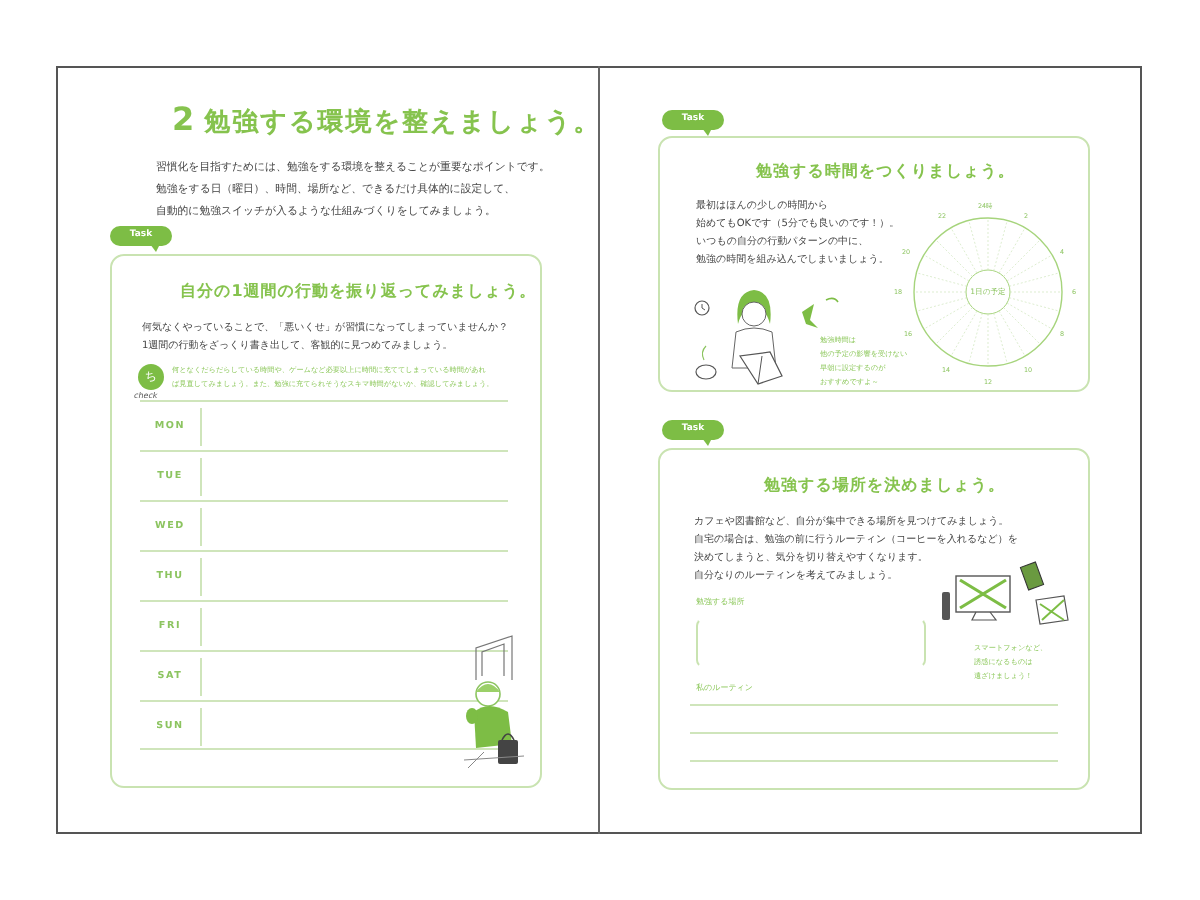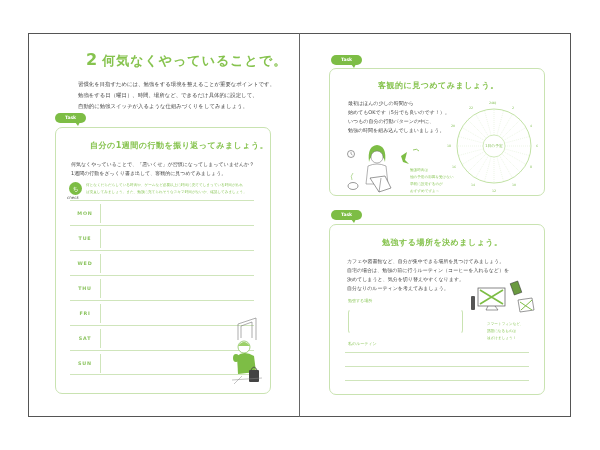--- a/index.html
+++ b/index.html
@@ -33,21 +33,21 @@
   .routine-line { position: absolute; left: 345px; width: 184px; height: 1px; background: #cfe5bb; }
   svg { position: absolute; overflow: visible; }
 </style>
 </head>
 <body>
 
 <div class="spread"></div>
 <div class="gutter"></div>
 
 <div class="title-main">
-  <span class="num">2</span><span>何気なくやっていることで。</span>
+  <span class="num">2</span><span>勉強する環境を整えましょう。</span>
 </div>
 
 <div class="intro">
   <div>習慣化を目指すためには、勉強をする環境を整えることが重要なポイントです。</div>
   <div>勉強をする日（曜日）、時間、場所など、できるだけ具体的に設定して、</div>
   <div>自動的に勉強スイッチが入るような仕組みづくりをしてみましょう。</div>
 </div>
 
 <div class="task-tag" style="left:55px; top:113px;">Task</div>
 
@@ -107,21 +107,21 @@
   <ellipse cx="4" cy="36" rx="3" ry="4" fill="#7dbd45"></ellipse>
   <rect x="17" y="48" width="10" height="12" fill="#444" rx="1"></rect>
   <path d="M19 48 Q22 42 25 48" fill="none" stroke="#444" stroke-width="0.8"></path>
   <path d="M0 58 L30 56 M2 62 L10 54" stroke="#888" stroke-width="0.5" fill="none"></path>
 </svg>
 
 <div class="task-tag" style="left:331px; top:55px;">Task</div>
 
 <div class="card" style="left:329px; top:68px; width:216px; height:128px;"></div>
 
-<div class="card-title" style="left:378px; top:80px;">客観的に見つめてみましょう。</div>
+<div class="card-title" style="left:378px; top:80px;">勉強する時間をつくりましょう。</div>
 
 <div class="body-text" style="left:348px; top:99px;">
   <div>最初はほんの少しの時間から</div>
   <div>始めてもOKです（5分でも良いのです！）。</div>
   <div>いつもの自分の行動パターンの中に、</div>
   <div>勉強の時間を組み込んでしまいましょう。</div>
 </div>
 
 <svg style="left:343px; top:142px;" width="80" height="55" viewBox="0 0 80 55">
   <circle cx="8" cy="12" r="3.5" fill="none" stroke="#555" stroke-width="0.6"></circle>

